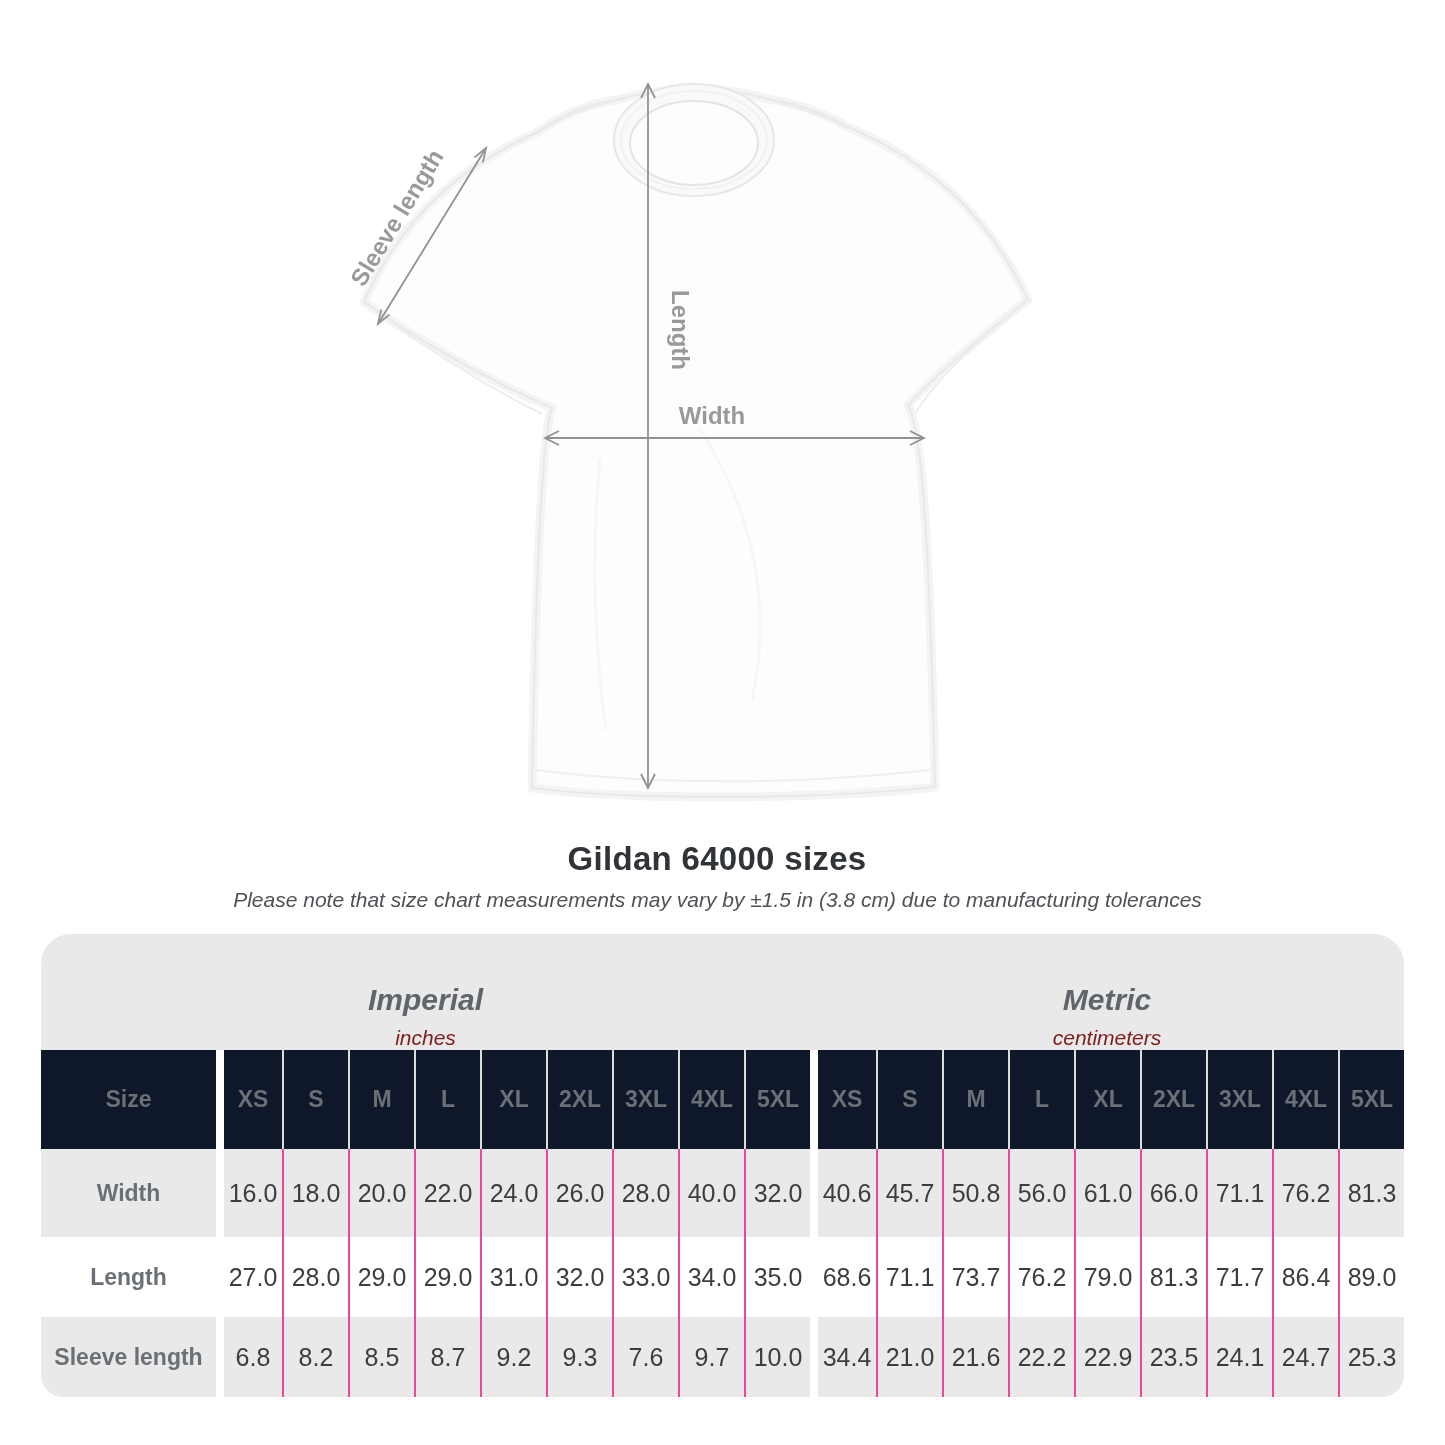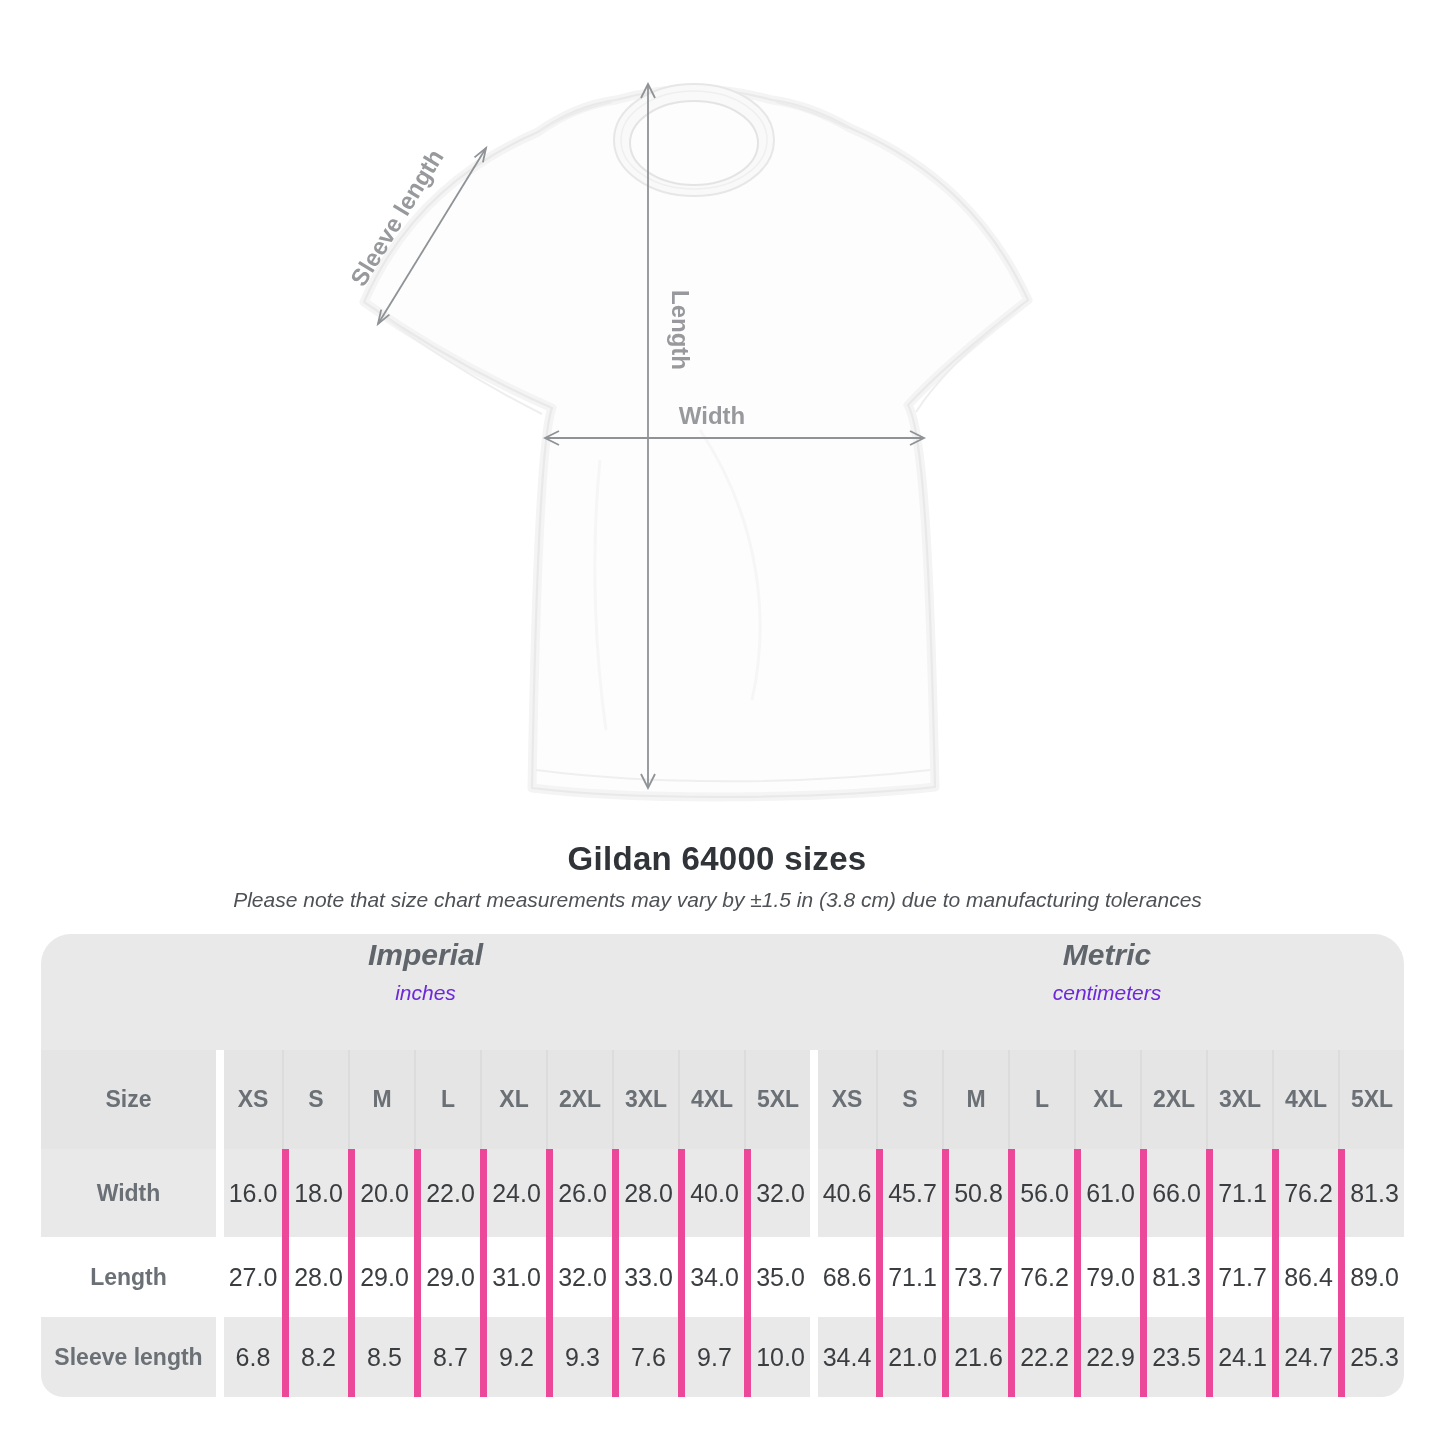--- a/index.html
+++ b/index.html
@@ -18,39 +18,39 @@
     margin:10px 10px 0 0;text-align:center;font-style:italic;
     font-size:21px;color:#4e5256;
   }
 
   .tbl{
     margin:22px 41px 0 41px;
     border-radius:30px 30px 22px 22px;
     overflow:hidden;
   }
   .units{display:flex;height:116px;background:#e9e9e9;}
-  .ugroup{display:flex;flex-direction:column;align-items:center;justify-content:flex-start;gap:9px;padding-top:4px;}
+  .ugroup{display:flex;flex-direction:column;align-items:center;justify-content:flex-end;gap:9px;padding-top:4px;}
   .ugroup.imp{width:56.42%;}
   .ugroup.met{width:43.58%;}
   .uname{font-size:30px;font-weight:700;font-style:italic;color:#5f656a;}
-  .uunit{font-size:21px;font-style:italic;color:#6d28d9;}
+  .uunit{font-size:21px;font-style:italic;color:#7f1d1d;}
 
   .trow{display:grid;grid-template-columns:175fr repeat(18,66fr);}
-  .r-size{height:99px;background:#e5e5e5;}
+  .r-size{height:99px;background:#0f172a;}
   .r-width{height:88px;background:#e9e9e9;}
   .r-length{height:80px;background:#ffffff;}
   .r-sleeve{height:80px;background:#e9e9e9;}
 
   .lbl,.cell,.hcell{
     display:flex;align-items:center;justify-content:center;
     box-sizing:border-box;
   }
   .lbl{font-size:23px;font-weight:700;color:#6a7075;}
   .hcell{font-size:23px;font-weight:700;color:#6a7075;border-left:2px solid #dcdcdc;}
-  .cell{font-size:25px;color:#3b3e41;border-left:7px solid #ec4899;}
+  .cell{font-size:25px;color:#3b3e41;border-left:2px solid #ec4899;}
   .thick{border-left:8px solid #ffffff !important;}
 </style>
 </head>
 <body>
 
 <div class="page">
 
   <div class="shirt-section">
     <svg width="1445" height="838" viewBox="0 0 1445 838" xmlns="http://www.w3.org/2000/svg">
 

